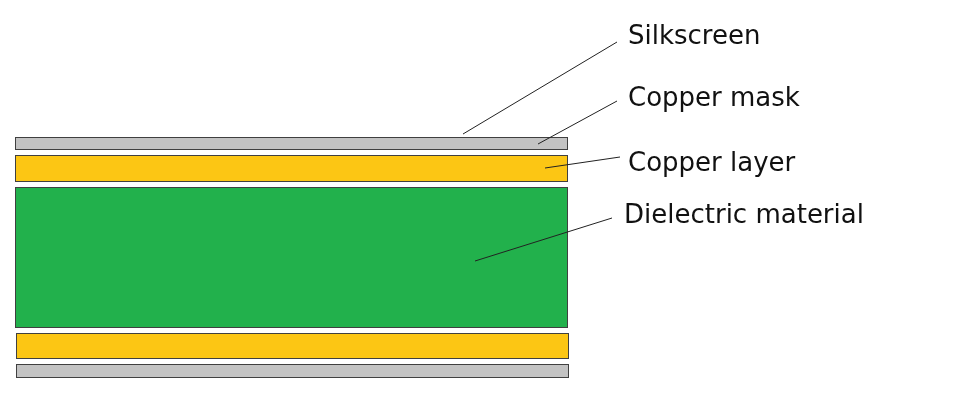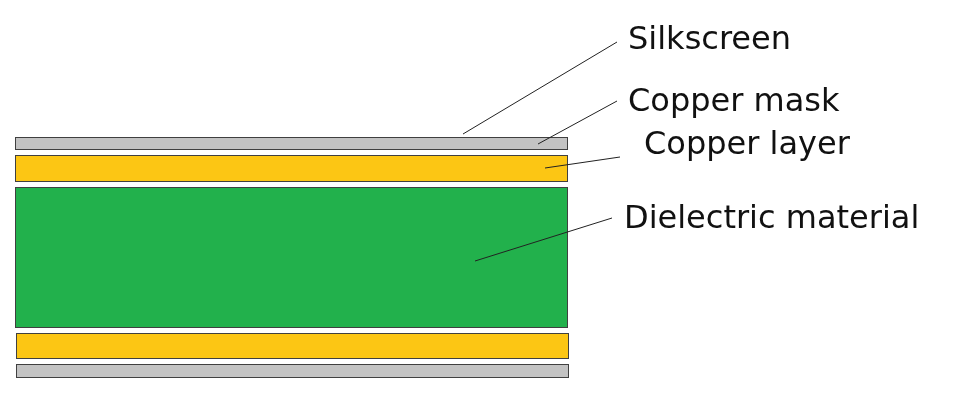--- a/index.html
+++ b/index.html
@@ -1,19 +1,19 @@
 <!DOCTYPE html>
 <html><head>
 <meta charset="utf-8">
 <style>
   html, body { margin: 0; padding: 0; background: #ffffff; }
   body { width: 972px; height: 400px; position: relative; overflow: hidden;
          font-family: "DejaVu Sans", sans-serif; }
   .layer { position: absolute; box-sizing: border-box; border: 1.5px solid #404040; }
-  .label { position: absolute; font-size: 32px; color: #111; white-space: nowrap; line-height: 1; }
+  .label { position: absolute; font-size: 26px; color: #111; white-space: nowrap; line-height: 1; }
   svg.leaders { position: absolute; left: 0; top: 0; }
 </style>
 </head>
 <body>
 
 <div>
   <div class="layer" style="left:15px; top:137px; width:553px; height:13px; background:#c3c3c3;"></div>
   <div class="layer" style="left:15px; top:155px; width:553px; height:27px; background:#fcc614;"></div>
   <div class="layer" style="left:15px; top:187px; width:553px; height:141px; background:#22b14c;"></div>
   <div class="layer" style="left:16px; top:333px; width:553px; height:26px; background:#fcc614;"></div>
@@ -21,15 +21,15 @@
 
   <svg class="leaders" width="972" height="400">
     <line x1="463" y1="134" x2="617" y2="42" stroke="#222" stroke-width="1"></line>
     <line x1="538" y1="144" x2="617" y2="101" stroke="#222" stroke-width="1"></line>
     <line x1="545" y1="168" x2="620" y2="157" stroke="#222" stroke-width="1"></line>
     <line x1="475" y1="261" x2="612" y2="218" stroke="#222" stroke-width="1"></line>
   </svg>
 
   <div class="label" style="left:628px; top:22px;">Silkscreen</div>
   <div class="label" style="left:628px; top:84px;">Copper mask</div>
-  <div class="label" style="left:628px; top:127px;margin-left:16px;">Copper layer</div>
+  <div class="label" style="left:628px; top:149px;">Copper layer</div>
   <div class="label" style="left:624px; top:201px;text-align:center;">Dielectric material</div>
 </div>
 
 </body></html>

